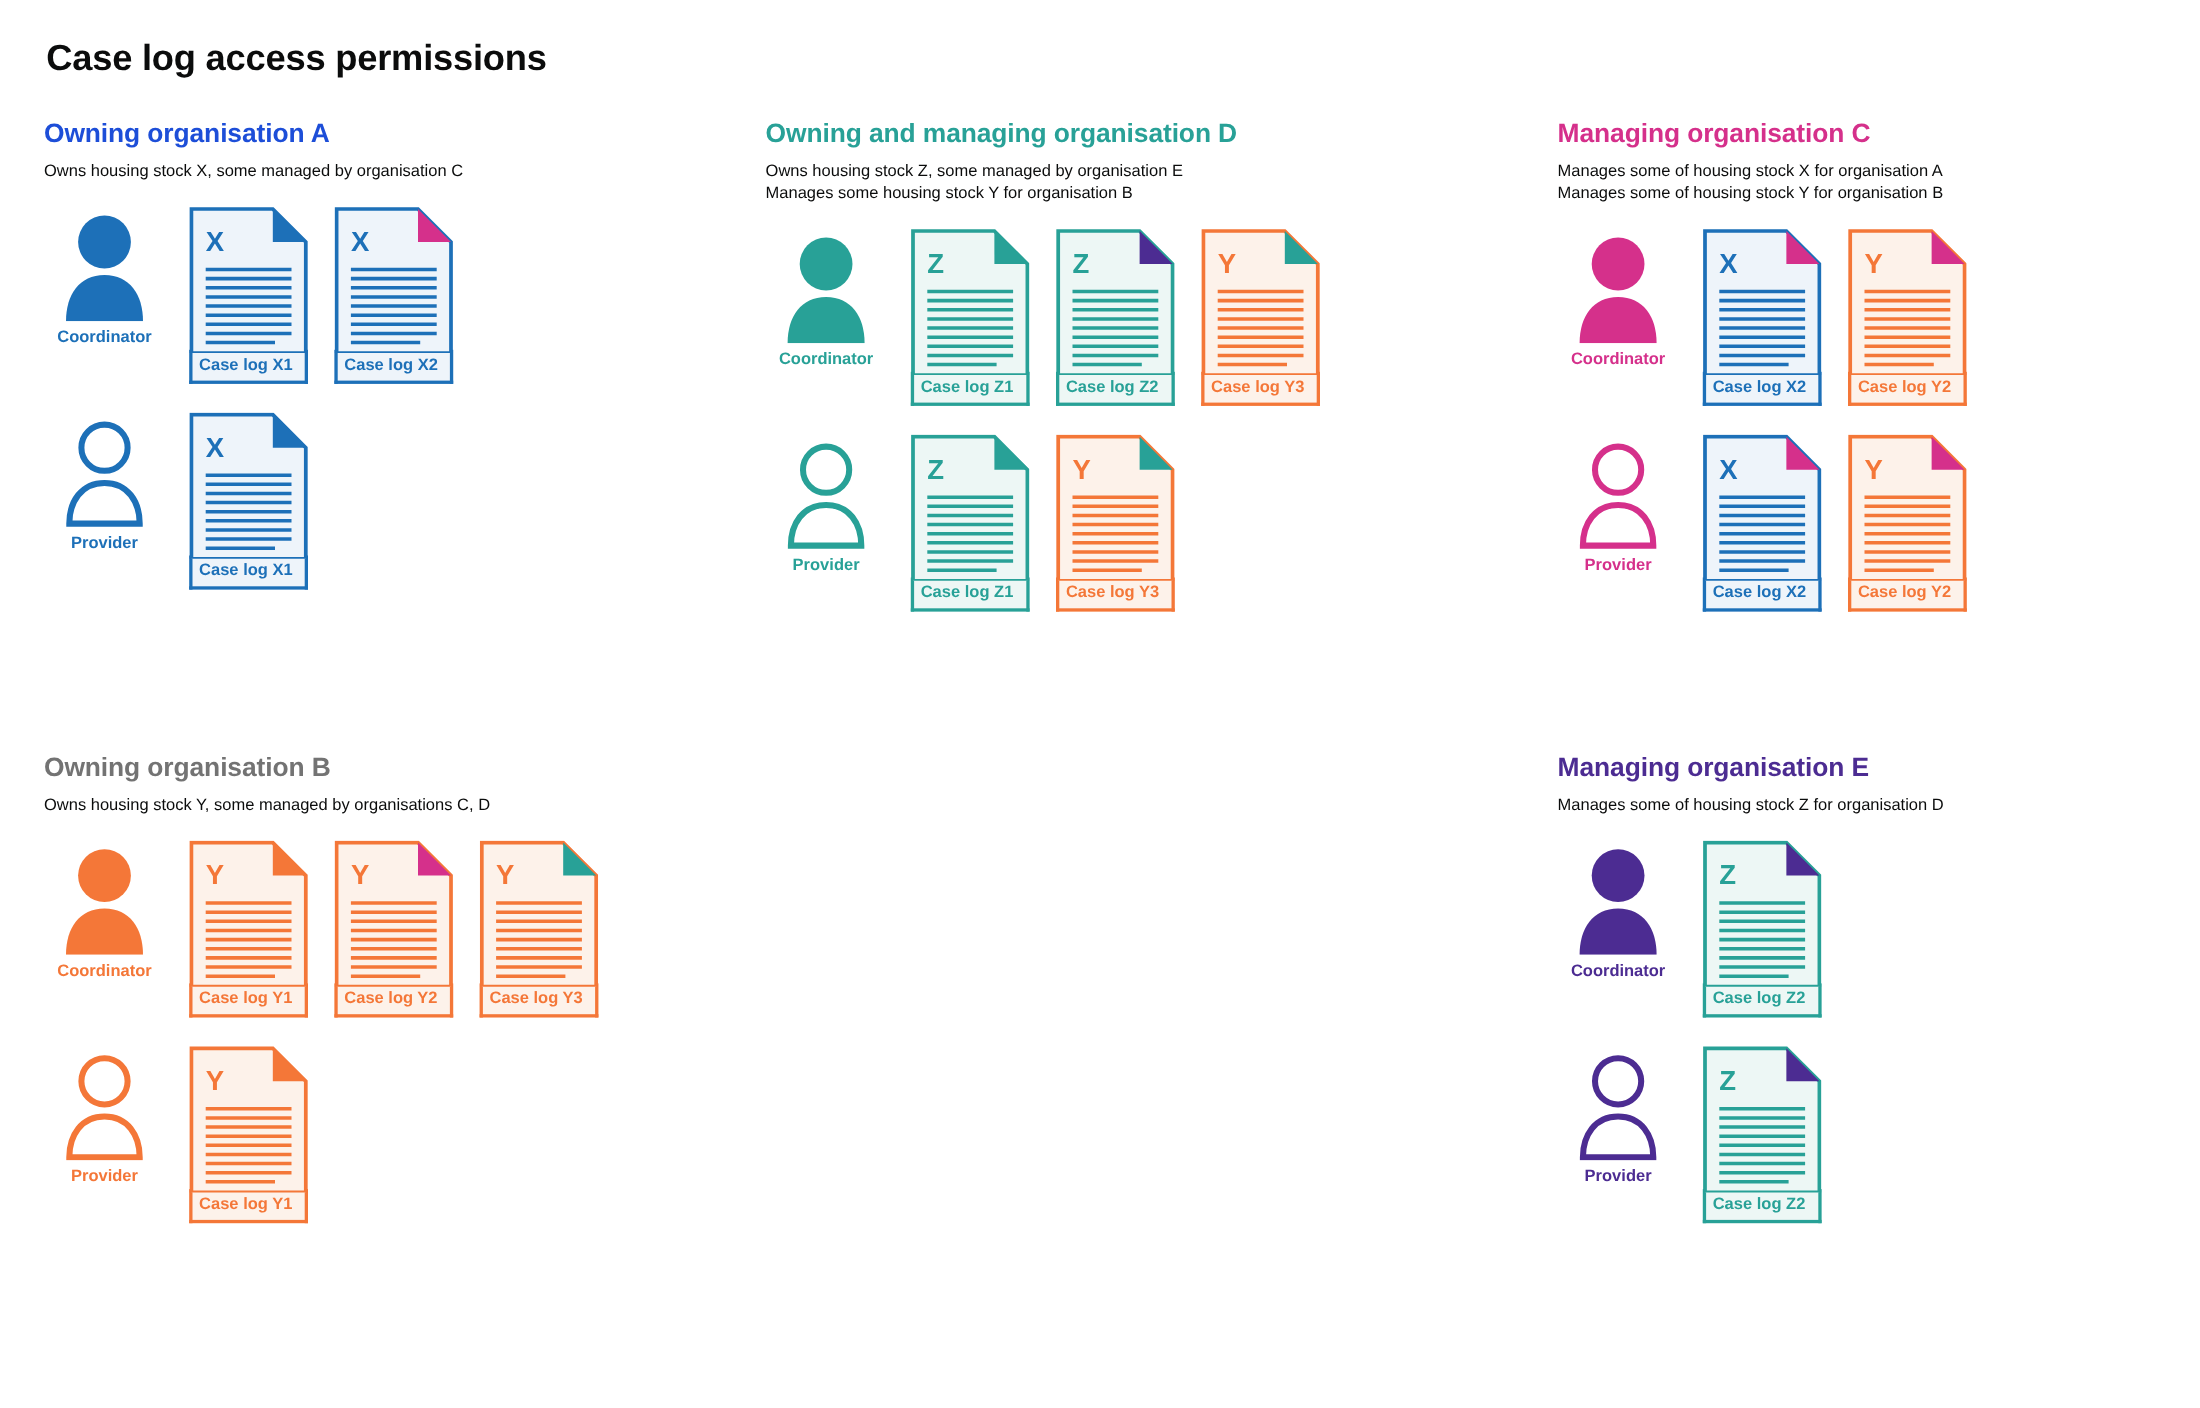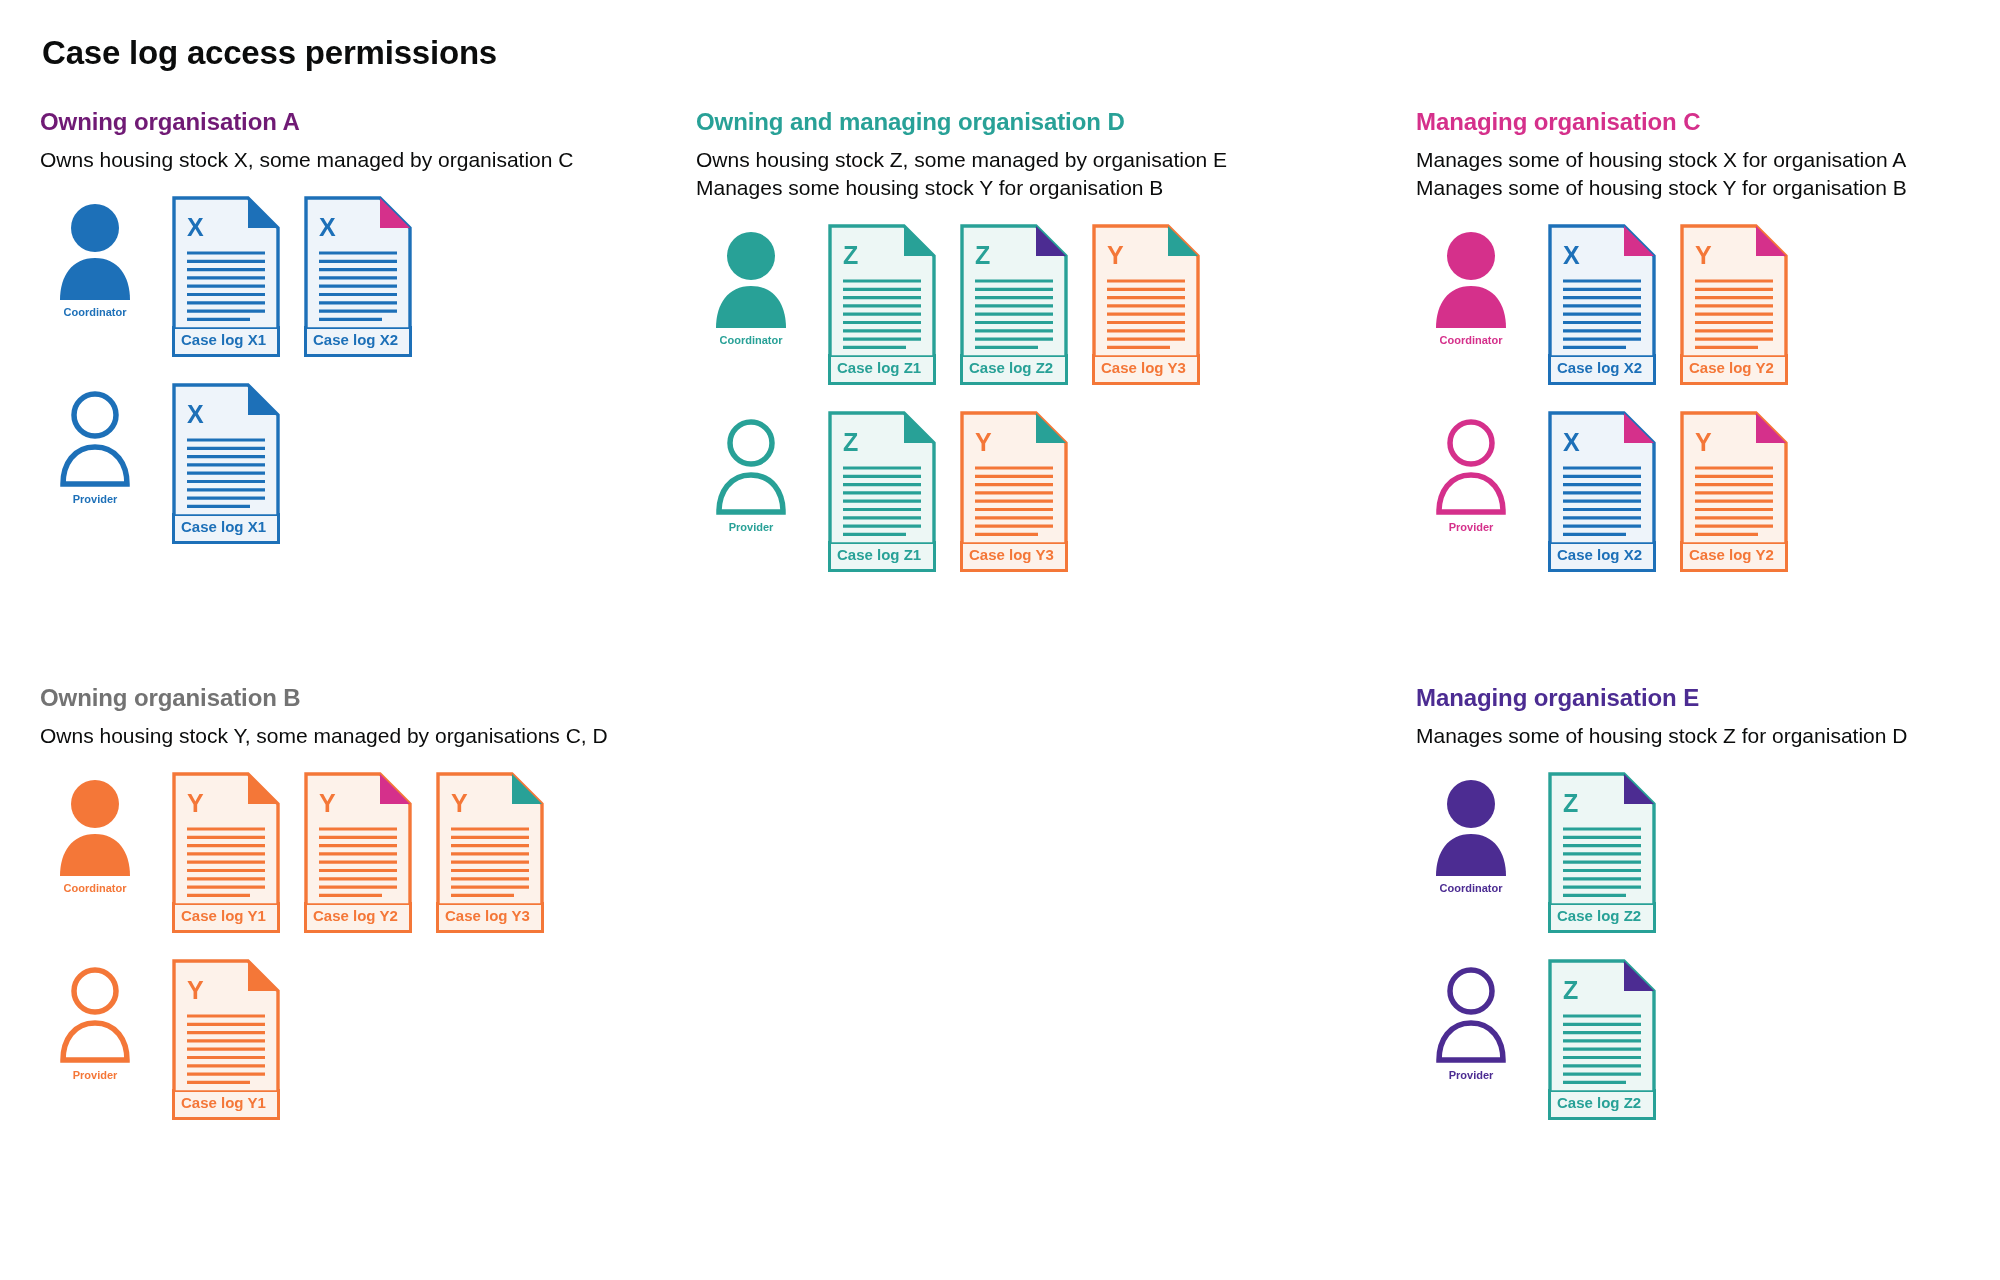--- a/index.html
+++ b/index.html
@@ -35,21 +35,21 @@
   .panel {
     position: absolute;
   }
   .panel-title {
     font-size: 24px;
     font-weight: bold;
     margin: 0 0 10px 0;
     letter-spacing: -0.1px;
   }
   .panel-desc {
-    font-size: 21px;
+    font-size: 15px;
     line-height: 1.33;
     color: #0b0c0c;
     margin: 0 0 22px 0;
     white-space: pre-line;
   }
   .row {
     display: flex;
     align-items: flex-start;
     gap: 22px;
     margin-bottom: 26px;
@@ -61,21 +61,21 @@
     align-items: center;
     flex: none;
     padding-top: 4px;
   }
   .person-icon {
     width: 78px;
     height: 100px;
     display: block;
   }
   .person-label {
-    font-size: 11px;
+    font-size: 15px;
     font-weight: bold;
     margin-top: 6px;
     text-align: center;
     white-space: nowrap;
   }
   .doc-block {
     width: 110px;
     flex: none;
     display: flex;
     flex-direction: column;
@@ -102,21 +102,21 @@
     width: 108px;
   }
 </style>
 </head>
 <body>
 
 <div class="page">
   <h1 class="title">Case log access permissions</h1>
   <div class="grid" id="grid">
       <div class="panel" style="left: 0px; top: 0px; width: 660px;">
-        <div class="panel-title" style="color: #701a75;">Owning organisation A</div>
+        <div class="panel-title" style="color: #1d4ed8;">Owning organisation A</div>
         <div class="panel-desc">Owns housing stock X, some managed by organisation C</div>
         <div class="row">
           <div class="person-block">
             <span>
               <svg class="person-icon" viewBox="0 0 78 100" xmlns="http://www.w3.org/2000/svg">
                 <circle cx="39" cy="28" r="24" fill="#1d70b8"></circle>
                 <path d="M39 58 C16 58 4 76 4 100 L74 100 C74 76 62 58 39 58 Z" fill="#1d70b8"></path>
               </svg>
             </span>
             <div class="person-label" style="color: rgb(29, 112, 184);">Coordinator</div>

